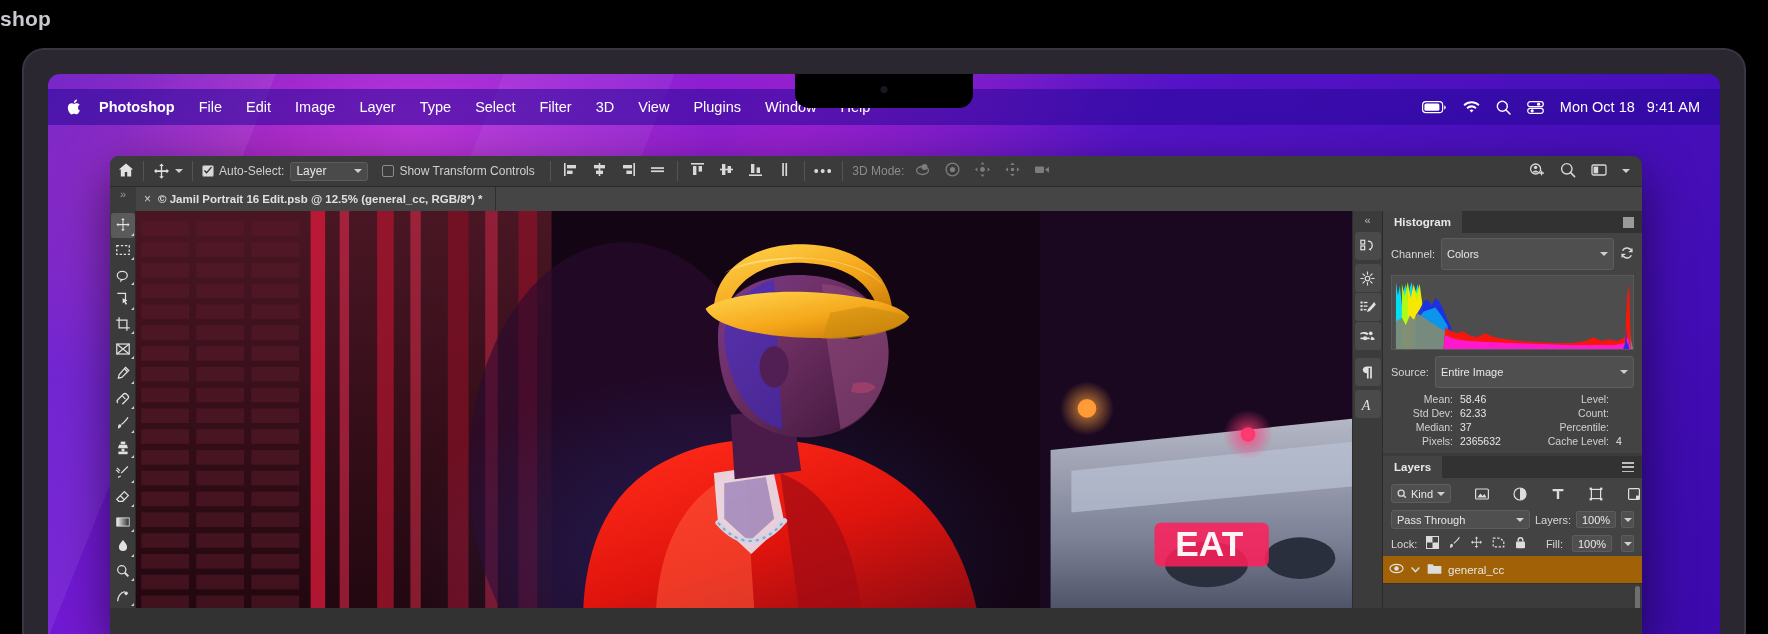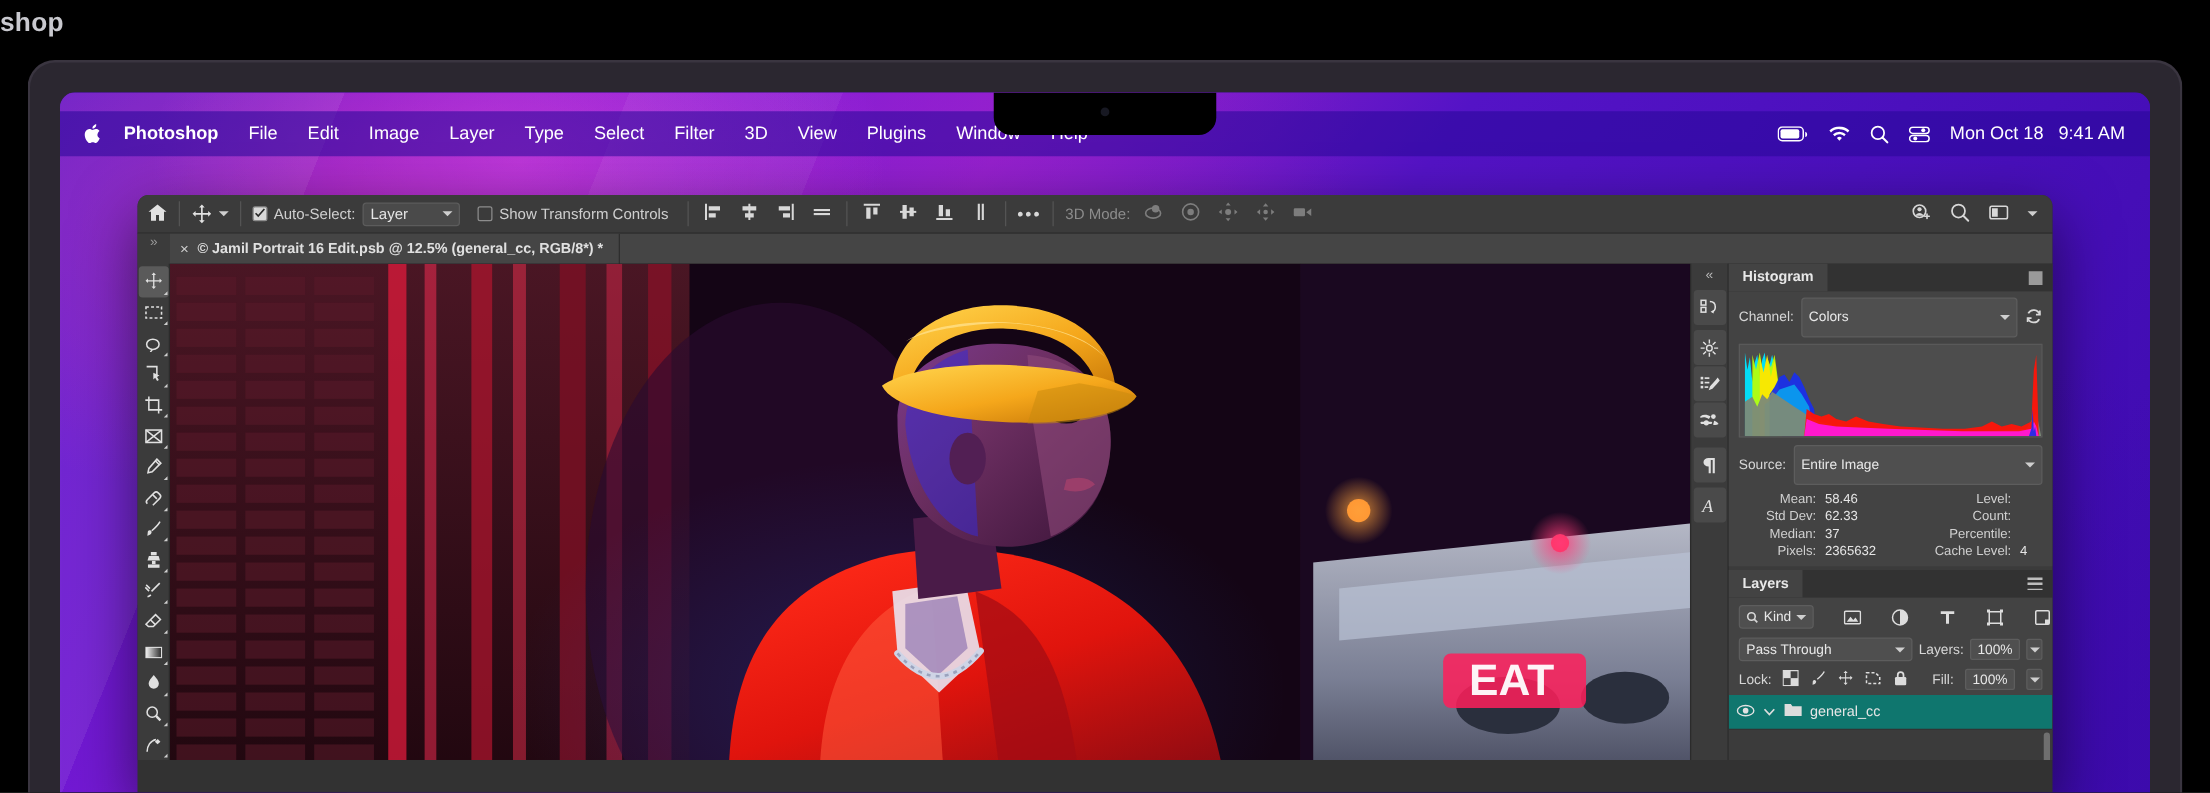--- a/index.html
+++ b/index.html
@@ -202,21 +202,21 @@
   .stepper { width:13px;height:17px;background:#4f4f4f;border:1px solid #5d5d5d;border-radius:2px;
     display:flex;align-items:center;justify-content:center;}
   .lock-row { display:flex; align-items:center; gap:9px; padding: 3px 8px 4px 8px; background:#434343; font-size:11px; color:#d6d6d6; }
   .lock-row svg { width:13px;height:13px; fill:#dcdcdc; }
 
   .layer-list { background:#3b3b3b; flex:1; overflow:hidden; position:relative; }
   .layer {
     display:flex; align-items:center; height:28px; border-bottom:1px solid #333;
     font-size:11.5px; color:#e6e6e6; padding-left:6px; gap:6px;
   }
-  .layer.sel-row { background:#0f766e;align-items:center; }
+  .layer.sel-row { background:#a16207;align-items:center; }
   .eye svg { width:15px; height:15px; fill:#e2e2e2; }
   .disc { width:11px; display:flex; justify-content:center; }
   .folder svg { width:15px; height:12px; fill:#dcdcdc; }
   .adj-thumb { width:22px; height:22px; background:#fff; border:1px solid #1d1d1d; }
   .adj-icon svg { width:13px;height:13px; fill:#e0e0e0; }
   .link-ico svg { width:9px; height:13px; fill:none; stroke:#e0e0e0; stroke-width:1.4; }
   .scrollbar { position:absolute; right:2px; top:30px; width:5px; height:54px; background:#6f6f6f; border-radius:3px; }
   .indent { width: 26px; }
 </style>
 </head>

